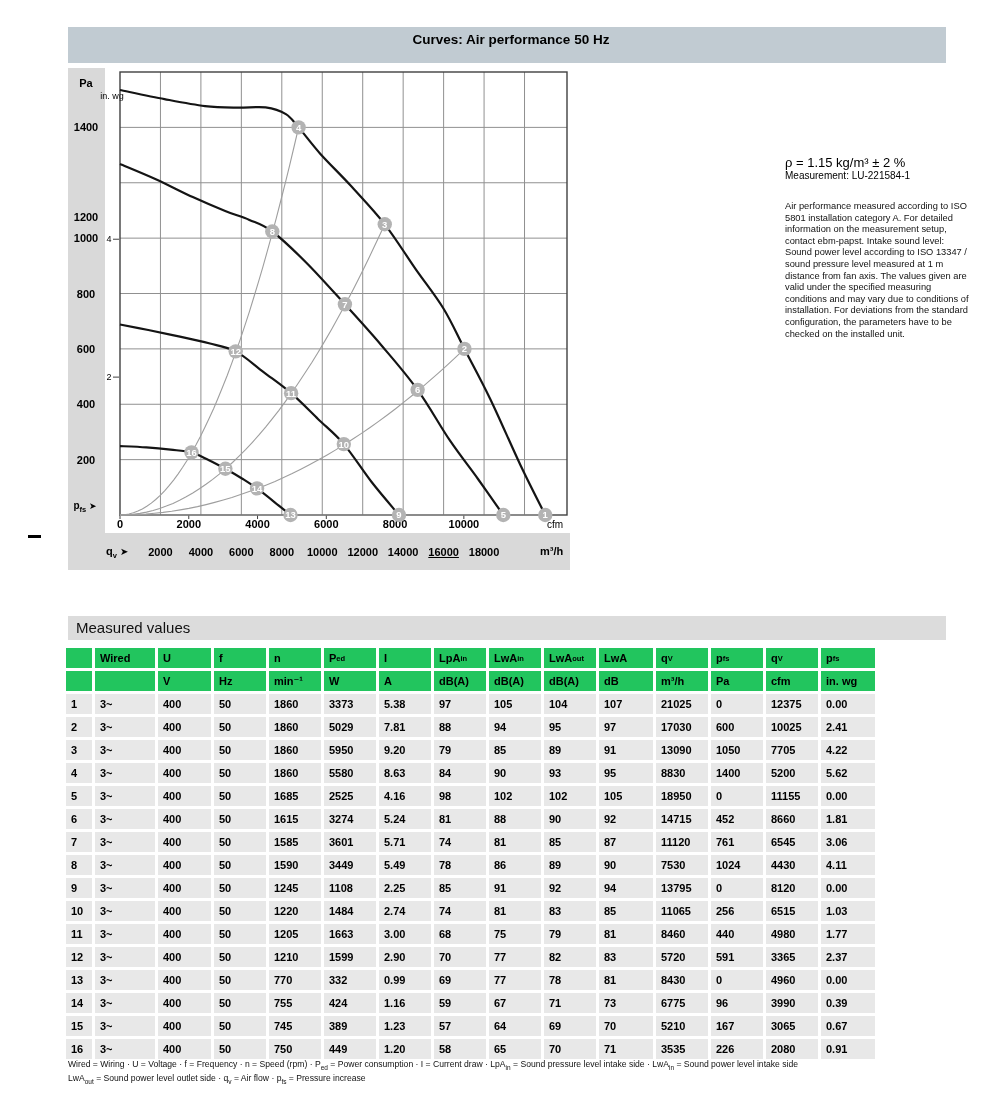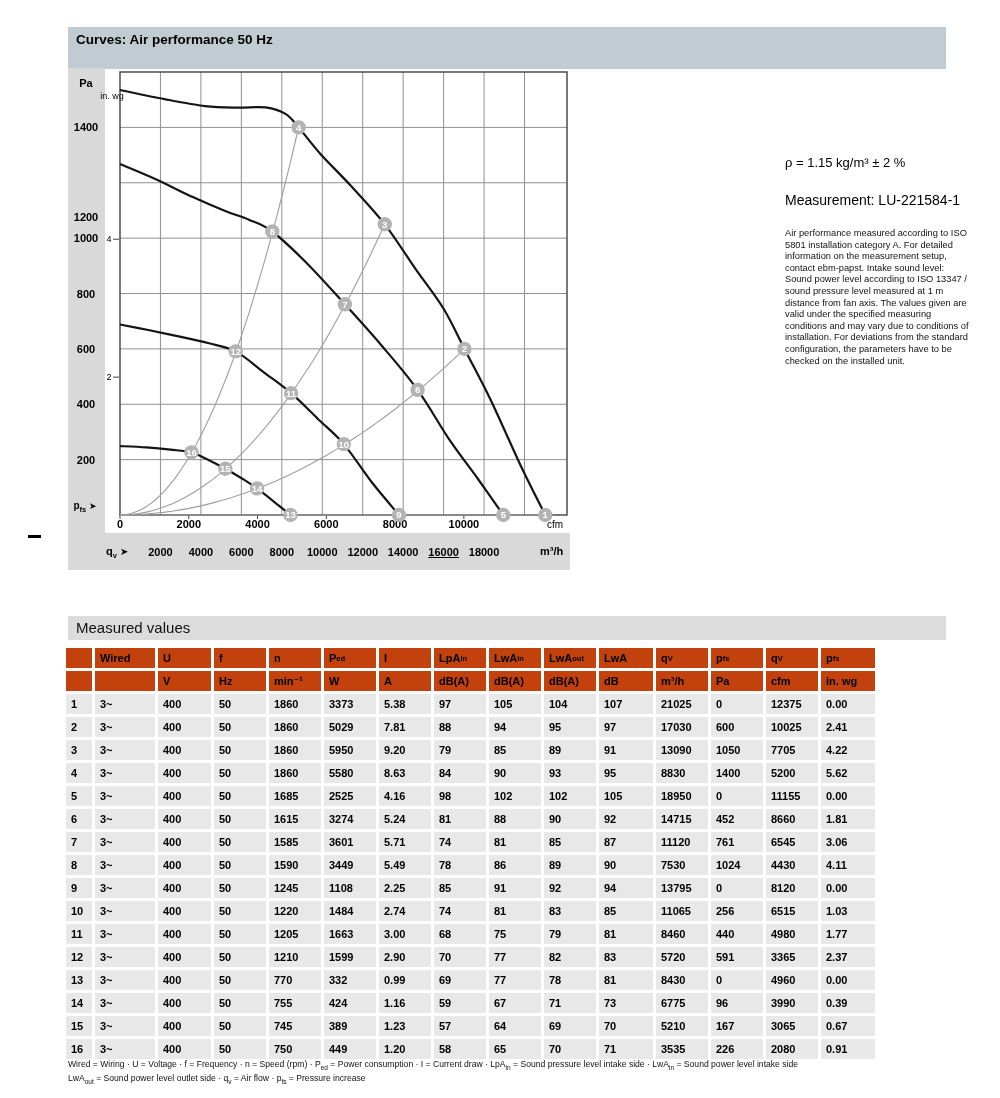--- a/index.html
+++ b/index.html
@@ -6,23 +6,23 @@
   html,body { background:#ffffff; }
   body {
     width:1000px; height:1098px; position:relative;
     font-family:"Liberation Sans","DejaVu Sans",sans-serif;
     color:#000;
   }
   .abs { position:absolute; }
 
   
   .bar-curves {
-    left:68px; top:27px; width:878px; height:42px;
+    left:68px; top:27px; width:878px; height:36px;
     background:#c1cbd2; font-size:13.5px; font-weight:bold;
-    line-height:25px; padding-left:8px;
+    line-height:25px; padding-left:8px;text-align:center;
   }
   .bar-measured {
     left:68px; top:616px; width:878px; height:24px;
     background:#dcdcdc; font-size:15px; font-weight:400;
     line-height:24px; padding-left:8px; color:#111;
   }
   .margin-mark { left:28px; top:535px; width:13px; height:3px; background:#000; }
 
   
   #chart { left:68px; top:68px; width:502px; height:502px; }
@@ -33,36 +33,36 @@
   .lbl { position:absolute; font-weight:bold; font-size:11px; white-space:nowrap; }
   .lbl.center { transform:translate(-50%,-50%); }
   .vert { transform:translate(-50%,-50%) rotate(-90deg); transform-origin:center; }
   .small { font-size:9px; font-weight:normal; }
   .inwg-tick { font-size:9px; font-weight:normal; }
   sub { font-size:7.5px; }
 
   
   #anno { left:785px; top:155px; width:185px; }
   .rho { font-size:13px; font-weight:400; }
-  .meas { font-size:14px; margin-top:22px; }
+  .meas { font-size:10px; }
   .note { font-size:9.3px; line-height:11.6px; margin-top:20px; color:#111; }
 
   
   #mtable {
     left:66px; top:648px;
     display:grid;
     grid-template-columns:26px 60px 53px 52px 52px 52px 52px 52px 52px 52px 54px 52px 52px 52px 54px;
     gap:3px;
   }
   #mtable .cell {
     height:20px; font-size:11px; font-weight:bold;
     padding-left:5px; display:flex; align-items:center;
     background:#e8e8e8; white-space:nowrap; overflow:visible;
   }
-  #mtable .hcell { background:#c2410c; }
+  #mtable .hcell { background:#22c55e; }
 
   .footnote { left:68px; font-size:8.6px; color:#111; white-space:nowrap; }
   .footnote sub { font-size:6.5px; }
 </style>
 </head>
 <body>
 
 <div class="abs margin-mark"></div>
 
 <div class="abs bar-curves">Curves: Air performance 50 Hz</div>

